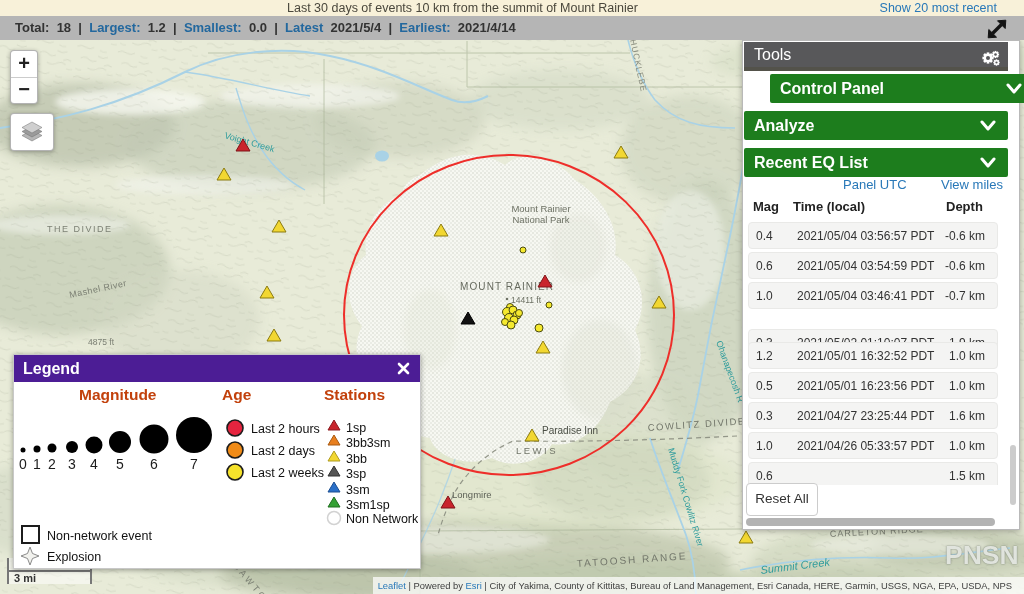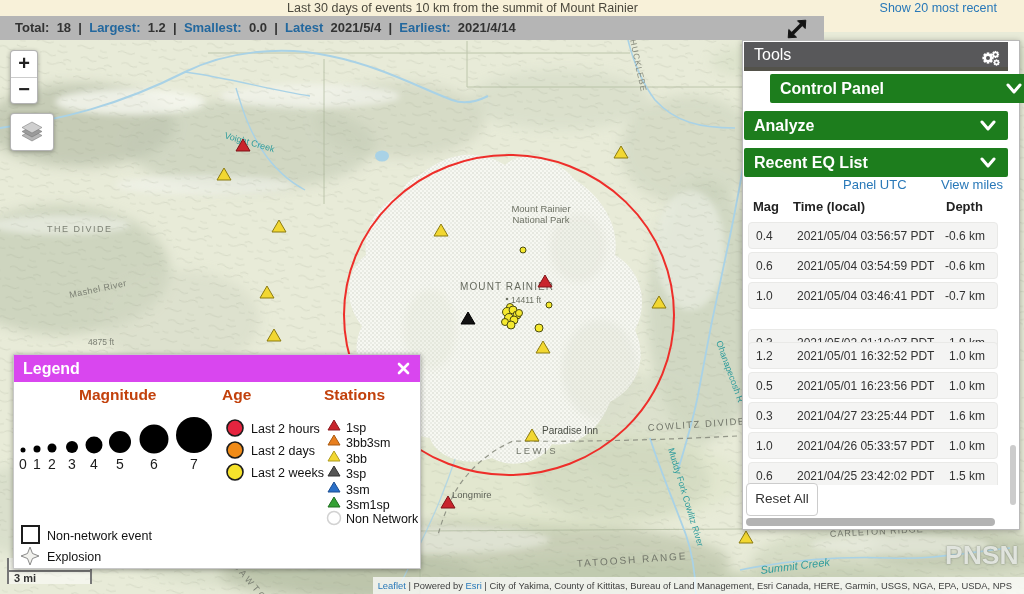--- a/index.html
+++ b/index.html
@@ -3,36 +3,36 @@
 <meta charset="utf-8">
 <style>
   html,body{margin:0;padding:0;}
   #app{position:relative;width:1024px;height:594px;overflow:hidden;
        font-family:"Liberation Sans",sans-serif;background:#e8ebd8;}
   
   #topbar{position:absolute;left:0;top:0;width:1024px;height:32px;background:#f8f1d9;
           font-size:12.5px;color:#4a473c;z-index:40;}
   #topbar .t{position:absolute;left:287px;top:1px;}
   #topbar .r{position:absolute;right:27px;top:1px;color:#2878b8;}
-  #statsbar{position:absolute;left:0;top:16px;width:824px;height:24px;background:#b5b5b5;
+  #statsbar{position:absolute;left:0;top:16px;width:1024px;height:24px;background:#b5b5b5;
             font-size:13px;font-weight:bold;color:#333;z-index:40;line-height:24px;}
   #statsbar span.b{color:#23689e;}
   #statsbar .txt{position:absolute;left:15px;top:0;}
   
   .lbox{position:absolute;background:#fff;border:1px solid rgba(160,160,160,.8);
         border-radius:4px;box-shadow:0 1px 4px rgba(0,0,0,.3);z-index:30;}
   #zoomctl{left:10px;top:50px;width:26px;height:52px;}
   #zoomctl .zb{width:26px;height:26px;text-align:center;line-height:24px;font-size:20px;
                font-weight:bold;color:#222;}
   #zoomctl .zb:first-child{border-bottom:1px solid #ccc;}
   #layersctl{left:10px;top:113px;width:42px;height:36px;}
   
   #legend{position:absolute;left:13px;top:354px;width:406px;height:213px;background:#fff;
           border:1px solid #c8c8c8;box-shadow:0 1px 5px rgba(0,0,0,.35);z-index:35;}
-  #legend .hdr{position:absolute;left:0;top:0;right:0;height:27px;background:#d946ef;
+  #legend .hdr{position:absolute;left:0;top:0;right:0;height:27px;background:#4c1d95;
                color:#fff;font-size:16px;font-weight:bold;line-height:27px;padding-left:9px;}
   #legend h4{position:absolute;margin:0;font-size:15.5px;font-weight:bold;color:#c2410c;}
   
   #panel{position:absolute;left:742px;top:40px;width:278px;height:490px;background:#fff;
          border:1px solid #b9b9b9;box-shadow:0 1px 6px rgba(0,0,0,.3);z-index:35;
          box-sizing:border-box;}
   .pbar{position:absolute;left:1px;width:264px;height:29px;color:#fff;
         font-size:16px;line-height:29px;padding-left:10px;box-sizing:border-box;}
   .pbar.gray{background:#58585a;border-bottom:4px solid #53524a;line-height:25px;}
   .pbar.green{background:#1d7d1d;font-weight:bold;border-radius:2px;}
@@ -419,21 +419,20 @@
         <span class="t">2021/04/27 23:25:44 PDT</span>
         <span class="d">1.6 km</span>
       </div>
     <div class="eqrow" style="top:391px;">
         <span class="m">1.0</span>
         <span class="t">2021/04/26 05:33:57 PDT</span>
         <span class="d">1.0 km</span>
       </div>
     <div class="eqrow" style="top:421px;">
         <span class="m">0.6</span>
-        <span class="t">2021/04/25 23:42:02 PDT</span>
         <span class="d">1.5 km</span>
       </div>
     <div style="position:absolute;left:1px;top:444px;width:274px;height:32px;background:#fff;"></div>
     <div id="resetall">Reset All</div>
     <div id="hscroll"></div>
     <div id="vscroll"></div>
   </div>
 </div>
 
 </body></html>

